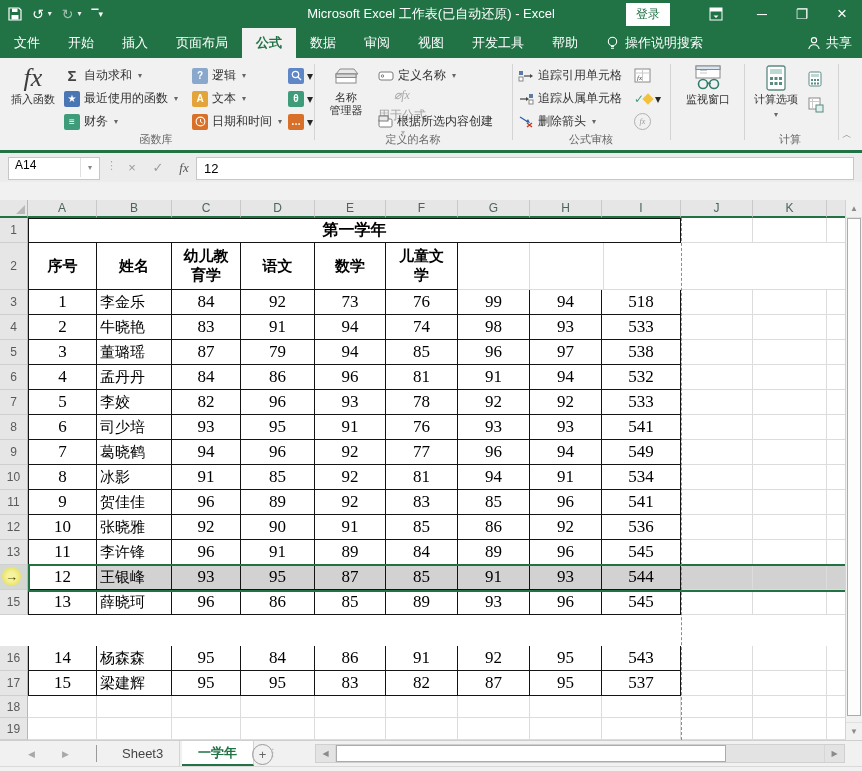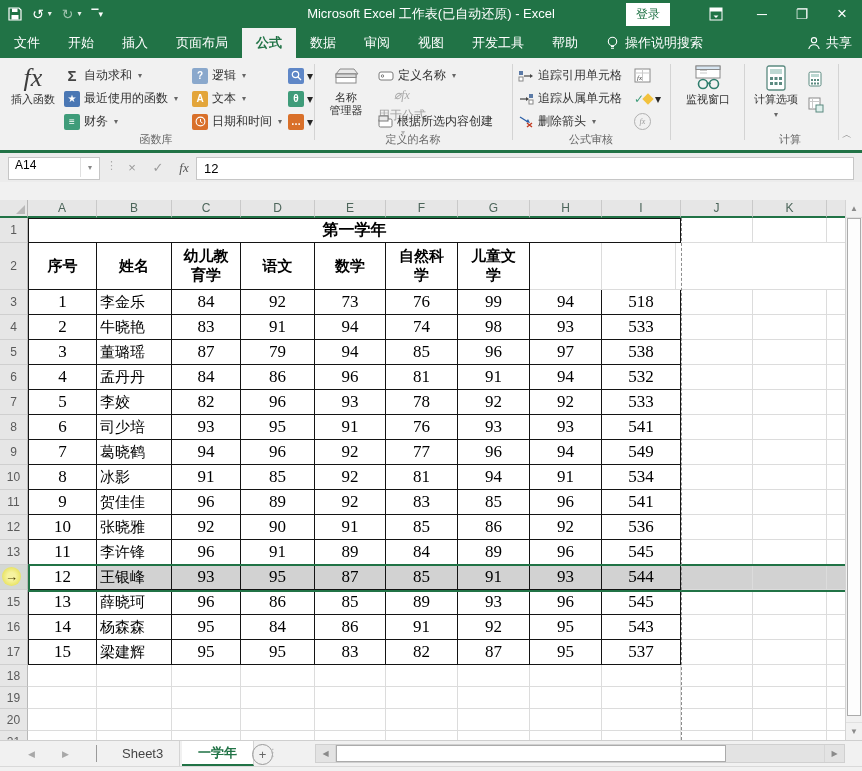--- a/index.html
+++ b/index.html
@@ -413,21 +413,20 @@
         <div class="cell c-empty" style="flex: 0 0 74px;"></div>
         <div class="cell c-filler"></div>
       </div>
       <div class="shrow" style="height: 47px;">
         <div class="rowhdr">2</div>
         <div class="cell c-tbl c-hdr c-first" style="flex: 0 0 69px;">序号</div>
         <div class="cell c-tbl c-hdr" style="flex: 0 0 75px;">姓名</div>
         <div class="cell c-tbl c-hdr" style="flex: 0 0 69px;">幼儿教育学</div>
         <div class="cell c-tbl c-hdr" style="flex: 0 0 74px;">语文</div>
         <div class="cell c-tbl c-hdr" style="flex: 0 0 71px;">数学</div>
-        <div class="cell c-tbl c-hdr" style="flex: 0 0 72px;">自然科学</div>
         <div class="cell c-tbl c-hdr" style="flex: 0 0 72px;">儿童文学</div>
         <div class="cell c-empty" style="flex: 0 0 72px;"></div>
         <div class="cell c-empty" style="flex: 0 0 74px;"></div>
         <div class="cell c-filler"></div>
       </div>
       <div class="shrow" style="height: 25px;">
         <div class="rowhdr">3</div>
         <div class="cell c-tbl c-data c-first" style="flex: 0 0 69px;">1</div>
         <div class="cell c-tbl c-data c-name" style="flex: 0 0 75px;">李金乐</div>
         <div class="cell c-tbl c-data" style="flex: 0 0 69px;">84</div>
@@ -614,21 +613,21 @@
         <div class="cell c-tbl c-data" style="flex: 0 0 74px;">86</div>
         <div class="cell c-tbl c-data" style="flex: 0 0 71px;">85</div>
         <div class="cell c-tbl c-data" style="flex: 0 0 72px;">89</div>
         <div class="cell c-tbl c-data" style="flex: 0 0 72px;">93</div>
         <div class="cell c-tbl c-data" style="flex: 0 0 72px;">96</div>
         <div class="cell c-tbl c-data" style="flex: 0 0 79px;">545</div>
         <div class="cell c-empty" style="flex: 0 0 72px;"></div>
         <div class="cell c-empty" style="flex: 0 0 74px;"></div>
         <div class="cell c-filler"></div>
       </div>
-      <div class="shrow" style="height: 25px;">
+      <div class="shrow" style="height: 25px; margin-top: 31px;">
         <div class="rowhdr">16</div>
         <div class="cell c-tbl c-data c-first" style="flex: 0 0 69px;">14</div>
         <div class="cell c-tbl c-data c-name" style="flex: 0 0 75px;">杨森森</div>
         <div class="cell c-tbl c-data" style="flex: 0 0 69px;">95</div>
         <div class="cell c-tbl c-data" style="flex: 0 0 74px;">84</div>
         <div class="cell c-tbl c-data" style="flex: 0 0 71px;">86</div>
         <div class="cell c-tbl c-data" style="flex: 0 0 72px;">91</div>
         <div class="cell c-tbl c-data" style="flex: 0 0 72px;">92</div>
         <div class="cell c-tbl c-data" style="flex: 0 0 72px;">95</div>
         <div class="cell c-tbl c-data" style="flex: 0 0 79px;">543</div>

